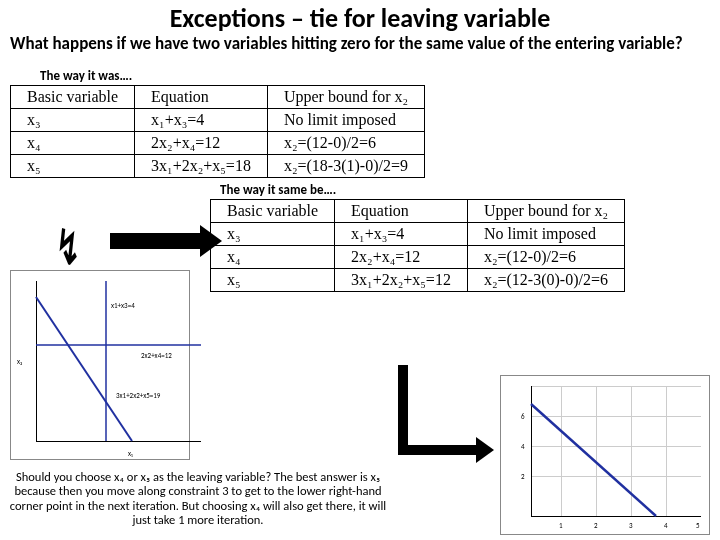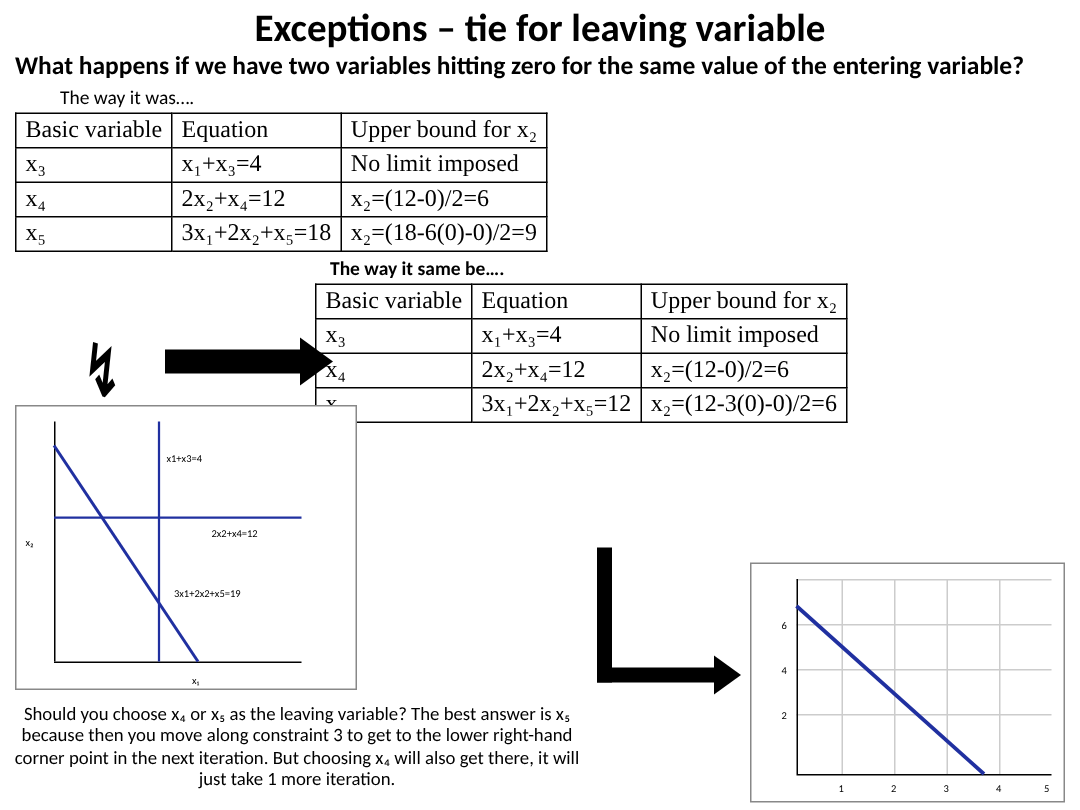--- a/index.html
+++ b/index.html
@@ -19,37 +19,37 @@
     padding: 2px 0 0 0;
   }
   .subtitle {
     font-size: 17px;
     font-weight: 700;
     padding: 0 8px 2px 10px;
     line-height: 1.15;
   }
   .caption {
     font-size: 13px;
-    font-weight: 400;
-    margin: 2px 0 2px 40px;
+    font-weight: 700;
+    margin: 12px 0 2px 40px;
   }
   .caption2 {
     font-size: 13px;
     font-weight: 700;
     margin: 4px 0 2px 220px;
   }
   table.data {
     border-collapse: collapse;
     font-family: "Times New Roman", serif;
     font-size: 16px;
     background: #fff;
   }
   table.data th, table.data td {
     border: 1px solid #000;
-    padding: 2px 6px;
+    padding: 2px 16px;
     text-align: left;
     font-weight: 400;
   }
   table.data th { font-weight: 400; }
   .t1 { margin-left: 10px; }
   .t2 { margin-left: 210px; }
   .arrow-block {
     position: absolute;
     left: 110px;
     top: 225px;
@@ -82,21 +82,21 @@
   .elbow .h { position:absolute; left:0; top:80px; width:80px; height:10px; background:#000; }
   .elbow .hd {
     position:absolute; left:78px; top:72px;
     width:0;height:0;border-top:13px solid transparent;border-bottom:13px solid transparent;border-left:18px solid #000;
   }
   .graph {
     position: absolute;
     border: 1px solid #888;
     background: #fff;
   }
-  .graph1 { left: 10px; top: 270px; width: 228px; height: 190px; }
+  .graph1 { left: 10px; top: 270px; width: 180px; height: 190px; }
   .graph2 { left: 500px; top: 375px; width: 210px; height: 160px; }
   .axis { position:absolute; background:#000; }
   .grid { position:absolute; background:#ccc; }
   .line-canvas { position:absolute; left:0; top:0; }
   .glabel { position:absolute; font-size:7px; color:#000; }
   .tick { position:absolute; font-size:7px; color:#000; }
   .conclusion {
     position: absolute;
     left: 8px; top: 470px;
     width: 380px;
@@ -126,21 +126,21 @@
         <td>No limit imposed</td>
       </tr>
   <tr>
         <td>x₄</td>
         <td>2x₂+x₄=12</td>
         <td>x₂=(12-0)/2=6</td>
       </tr>
   <tr>
         <td>x₅</td>
         <td>3x₁+2x₂+x₅=18</td>
-        <td>x₂=(18-6(0)-0)/2=9</td>
+        <td>x₂=(18-3(1)-0)/2=9</td>
       </tr>
 </tbody>
   </table>
 
 <div class="bolt">↯</div>
 <div class="arrow-block">
   <span class="shaft"></span><span class="head"></span>
 </div>
 
 <div class="caption2">The way it same be….</div>

